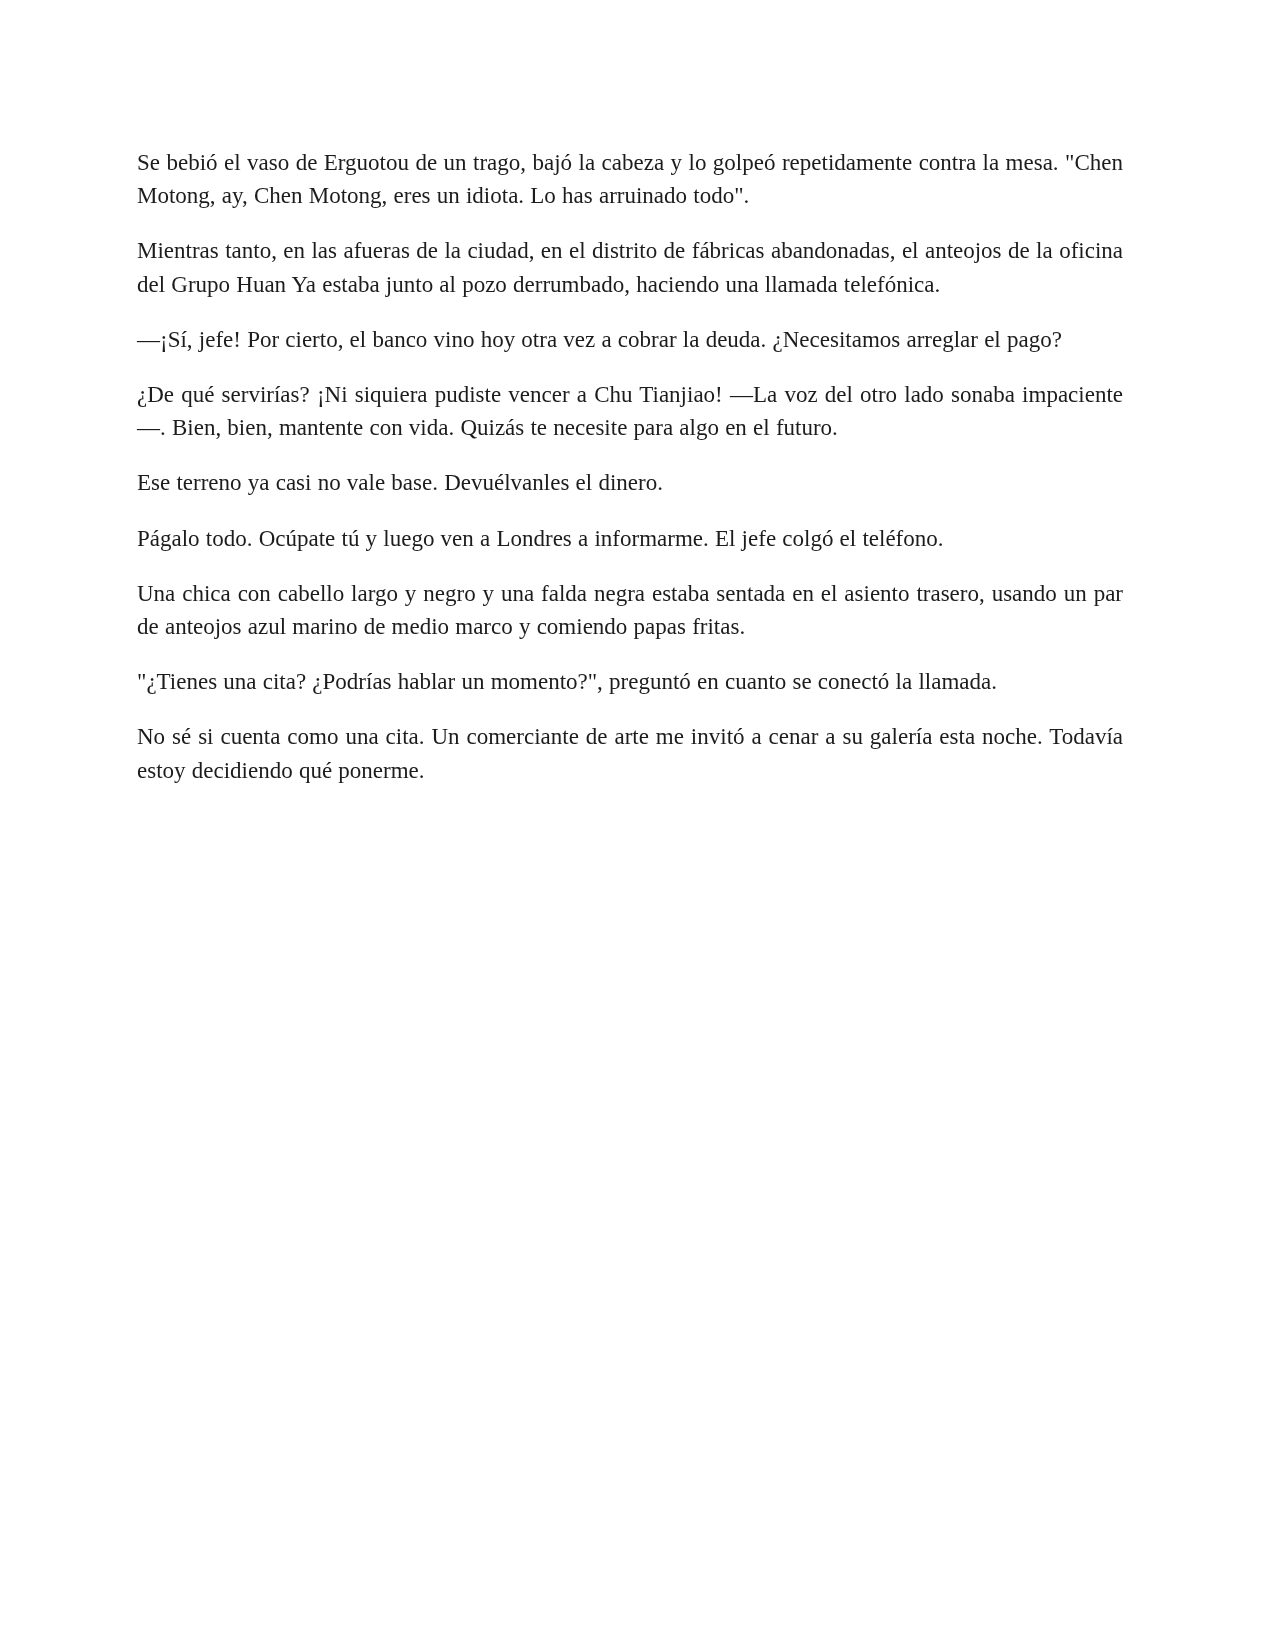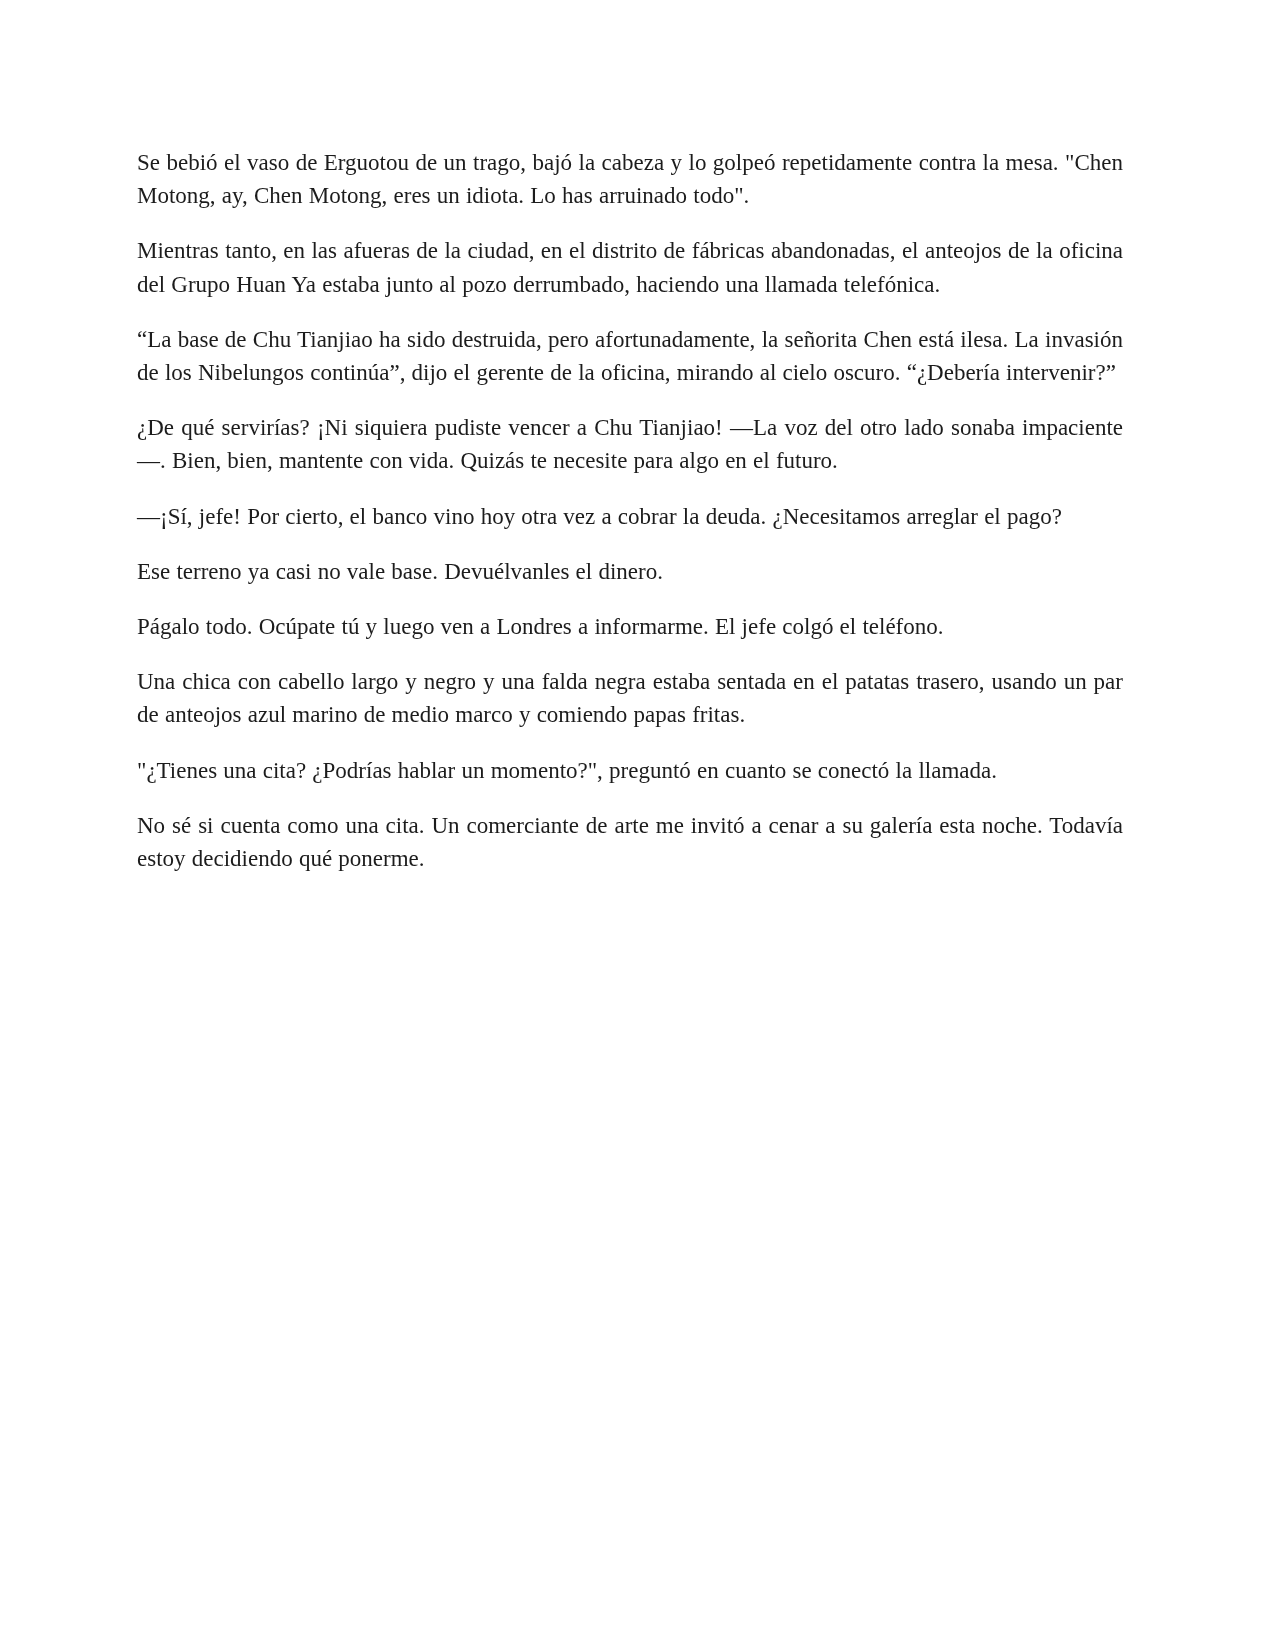--- a/index.html
+++ b/index.html
@@ -41,23 +41,22 @@
     color: #1c1c1c;
   }
 </style>
 </head>
 <body>
 
 <div class="page">
   <div class="content">
     <p>Se bebió el vaso de Erguotou de un trago, bajó la cabeza y lo golpeó repetidamente contra la mesa. "Chen Motong, ay, Chen Motong, eres un idiota. Lo has arruinado todo".</p>
     <p>Mientras tanto, en las afueras de la ciudad, en el distrito de fábricas abandonadas, el anteojos de la oficina del Grupo Huan Ya estaba junto al pozo derrumbado, haciendo una llamada telefónica.</p>
-    <p>“La base de Chu Tianjiao ha sido destruida, pero afortunadamente, la señorita Chen está ilesa. La invasión de los Nibelungos continúa”, dijo el gerente de la oficina, mirando al cielo oscuro. “¿Debería intervenir?”</p>
+    <p>—¡Sí, jefe! Por cierto, el banco vino hoy otra vez a cobrar la deuda. ¿Necesitamos arreglar el pago?</p>
     <p>¿De qué servirías? ¡Ni siquiera pudiste vencer a Chu Tianjiao! —La voz del otro lado sonaba impaciente—. Bien, bien, mantente con vida. Quizás te necesite para algo en el futuro.</p>
-    <p>—¡Sí, jefe! Por cierto, el banco vino hoy otra vez a cobrar la deuda. ¿Necesitamos arreglar el pago?</p>
     <p>Ese terreno ya casi no vale base. Devuélvanles el dinero.</p>
     <p>Págalo todo. Ocúpate tú y luego ven a Londres a informarme. El jefe colgó el teléfono.</p>
-    <p>Una chica con cabello largo y negro y una falda negra estaba sentada en el patatas trasero, usando un par de anteojos azul marino de medio marco y comiendo papas fritas.</p>
+    <p>Una chica con cabello largo y negro y una falda negra estaba sentada en el asiento trasero, usando un par de anteojos azul marino de medio marco y comiendo papas fritas.</p>
     <p>"¿Tienes una cita? ¿Podrías hablar un momento?", preguntó en cuanto se conectó la llamada.</p>
     <p>No sé si cuenta como una cita. Un comerciante de arte me invitó a cenar a su galería esta noche. Todavía estoy decidiendo qué ponerme.</p>
   </div>
   <div class="page-number">410</div>
 </div>
 
 </body></html>

